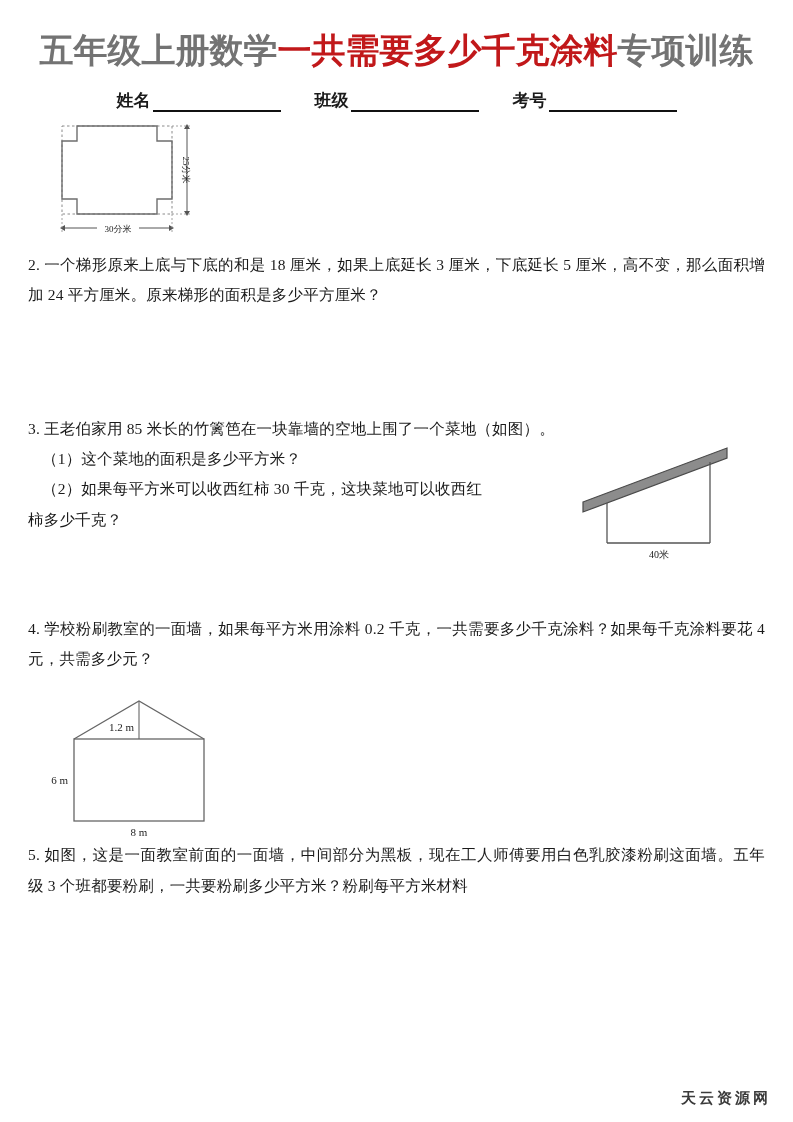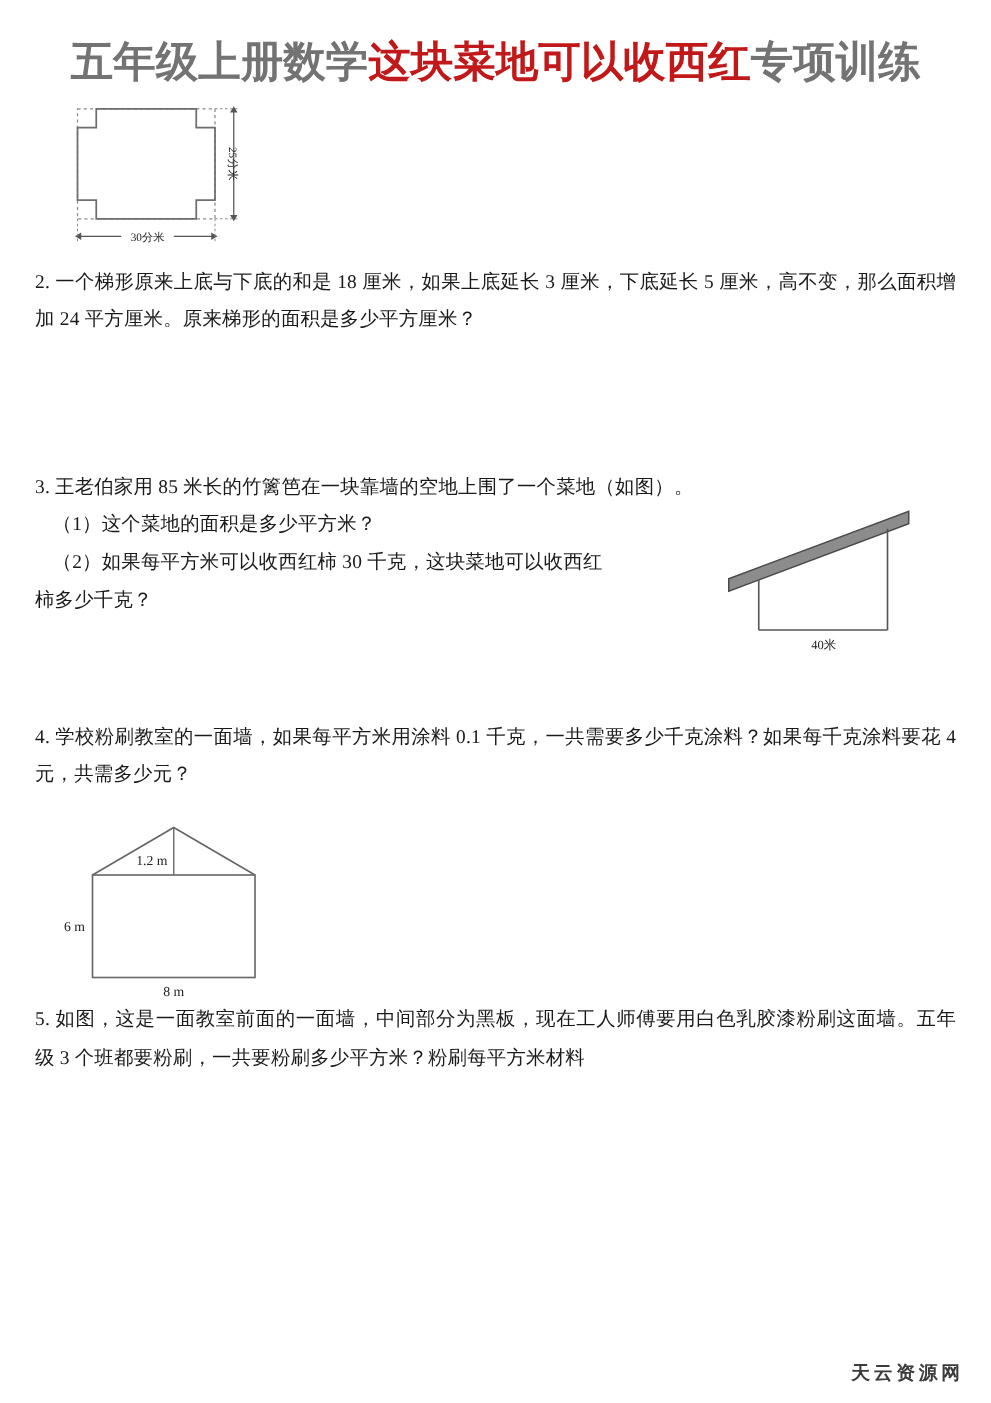--- a/index.html
+++ b/index.html
@@ -116,23 +116,37 @@
     font-family: "Liberation Serif", "DejaVu Serif", serif;
     fill: #222;
   }
 </style>
 </head>
 <body>
 
 <div class="page">
 
   <h1 class="title">
-    <span class="seg-black">五年级上册数学</span><span class="seg-red">这块菜地可以收西红</span><span class="seg-black">专项训练</span>
+    <span class="seg-black">五年级上册数学</span><span class="seg-red">一共需要多少千克涂料</span><span class="seg-black">专项训练</span>
   </h1>
 
+  <div class="idline">
+    <div class="idfield">
+      <span class="lbl">姓名</span>
+      <span class="rule"></span>
+    </div>
+    <div class="idfield">
+      <span class="lbl">班级</span>
+      <span class="rule"></span>
+    </div>
+    <div class="idfield">
+      <span class="lbl">考号</span>
+      <span class="rule"></span>
+    </div>
+  </div>
 
 
   <div class="fig1-wrap">
     <svg width="160" height="118" viewBox="0 0 160 118">
 
       <rect x="10" y="8" width="110" height="88" fill="none" stroke="#8a8a8a" stroke-width="1" stroke-dasharray="2.5,2.5"></rect>
 
       <path d="M10,23 L25,23 L25,8 L105,8 L105,23 L120,23 L120,81 L105,81 L105,96 L25,96 L25,81 L10,81 Z" fill="none" stroke="#6e6e6e" stroke-width="1.4"></path>
 
       <line x1="135" y1="8" x2="135" y2="96" stroke="#555" stroke-width="1"></line>
@@ -174,21 +188,21 @@
         <line x1="30" y1="105" x2="133" y2="105" stroke="#555" stroke-width="1.3"></line>
         <line x1="133" y1="105" x2="133" y2="24" stroke="#555" stroke-width="1.3"></line>
         <text class="fig-label" x="82" y="120" font-size="10" text-anchor="middle">40米</text>
       </svg>
     </div>
   </div>
 
   <div class="spacer-4"></div>
 
   <div class="q q4">
-    <span class="q-num-text">4. 学校粉刷教室的一面墙，如果每平方米用涂料 0.1 千克，一共需要多少千克涂料？如果每千克涂料要花 4 元，共需多少元？</span>
+    <span class="q-num-text">4. 学校粉刷教室的一面墙，如果每平方米用涂料 0.2 千克，一共需要多少千克涂料？如果每千克涂料要花 4 元，共需多少元？</span>
   </div>
 
   <div class="fig4-wrap">
     <svg width="200" height="152" viewBox="0 0 200 152">
 
       <rect x="32" y="51" width="130" height="82" fill="none" stroke="#666666" stroke-width="1.3"></rect>
 
       <path d="M32,51 L97,13 L162,51" fill="none" stroke="#666666" stroke-width="1.3"></path>
 
       <line x1="97" y1="13" x2="97" y2="51" stroke="#666666" stroke-width="1.1"></line>

